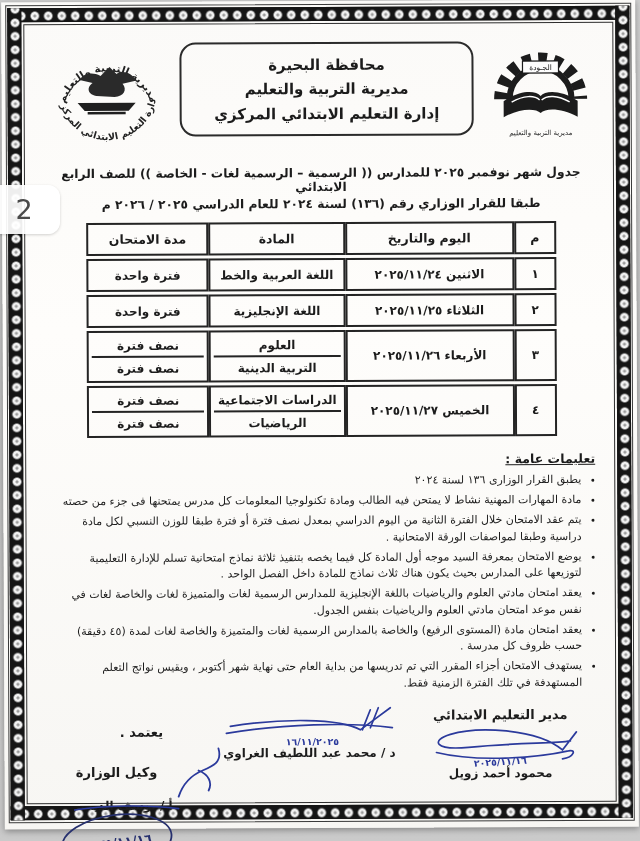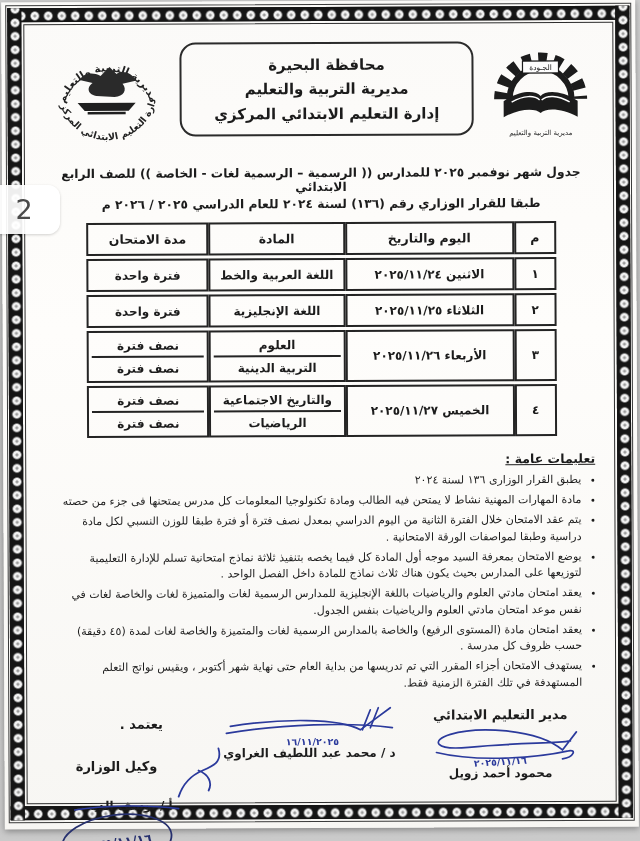--- a/index.html
+++ b/index.html
@@ -149,21 +149,21 @@
                   <div>نصف فترة</div>
                   <div>نصف فترة</div>
                 </div>
               </td>
             </tr>
             <tr>
               <td class="c-num single">٤</td>
               <td class="c-date single">الخميس ٢٠٢٥/١١/٢٧</td>
               <td class="c-subj splitcell">
                 <div class="split">
-                  <div>والتاريخ الاجتماعية</div>
+                  <div>الدراسات الاجتماعية</div>
                   <div>الرياضيات</div>
                 </div>
               </td>
               <td class="c-dur splitcell">
                 <div class="split">
                   <div>نصف فترة</div>
                   <div>نصف فترة</div>
                 </div>
               </td>
             </tr>
@@ -202,25 +202,25 @@
             <g stroke="#2b3a9c" stroke-width="1.7" fill="none" stroke-linecap="round">
               <path d="M170 8 L140 30 C120 18 60 18 10 26"></path>
               <path d="M6 33 C60 24 130 22 172 28"></path>
               <path d="M150 10 l-8 20 M158 8 l-8 20"></path>
             </g>
             <text x="92" y="45" font-size="9.5" text-anchor="middle" fill="#2b3a9c" font-family="DejaVu Sans,sans-serif">١٦/١١/٢٠٢٥</text>
           </svg>
           <div class="sig-name">د / محمد عبد اللطيف الغراوي</div>
         </div>
 
-        <div class="sig-block" style="left:36px;top:12px;width:110px;">
+        <div class="sig-block" style="left:36px;top:20px;width:110px;">
           <div class="sig-title">يعتمد .</div>
         </div>
 
-        <div class="sig-block" style="left:14px;top:54px;width:104px;">
+        <div class="sig-block" style="left:14px;top:60px;width:104px;">
           <div class="sig-title">وكيل الوزارة</div>
         </div>
 
         <svg class="stamp" style="left:118px;top:40px;" width="60" height="54" viewBox="0 0 60 54">
           <path d="M50 4 C54 18 44 22 34 26 C22 31 14 40 10 52 M30 26 C40 30 44 38 40 46" stroke="#2b3a9c" stroke-width="1.8" fill="none" stroke-linecap="round"></path>
         </svg>
 
         <div class="sig-block" style="left:16px;top:92px;width:120px;">
           <div class="sig-name">
             <span>أ / يوسف الديب</span>

